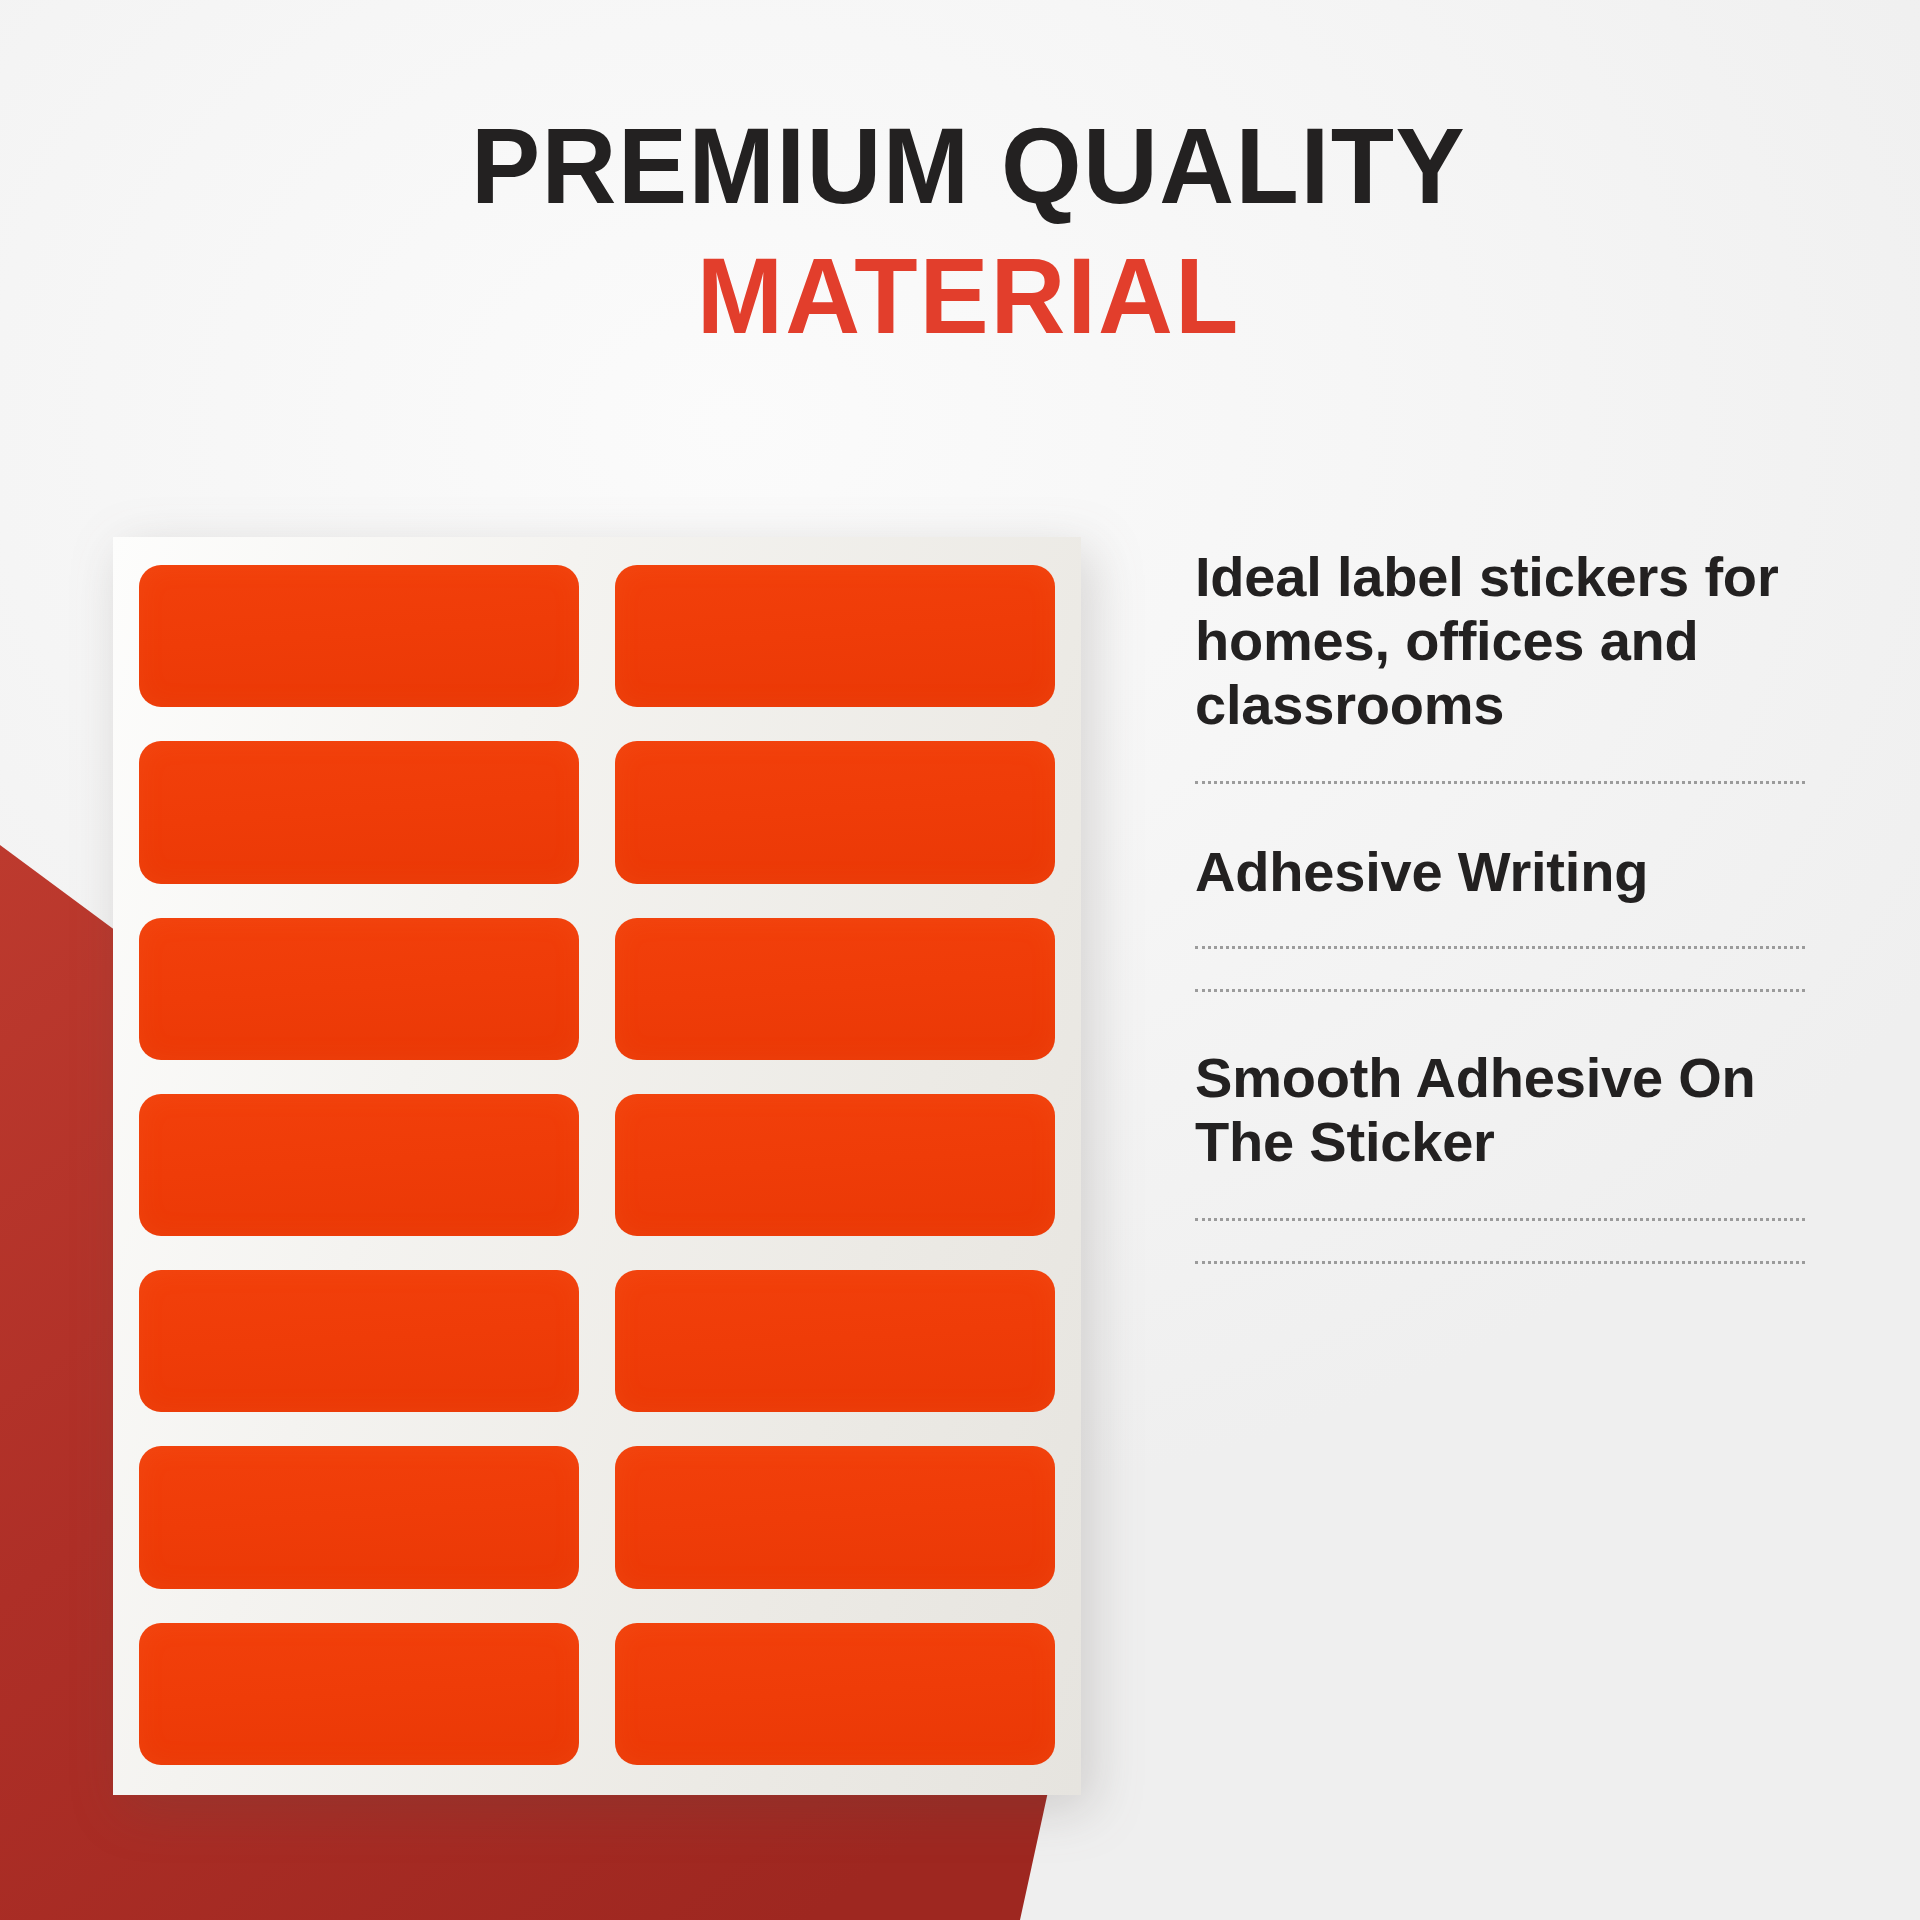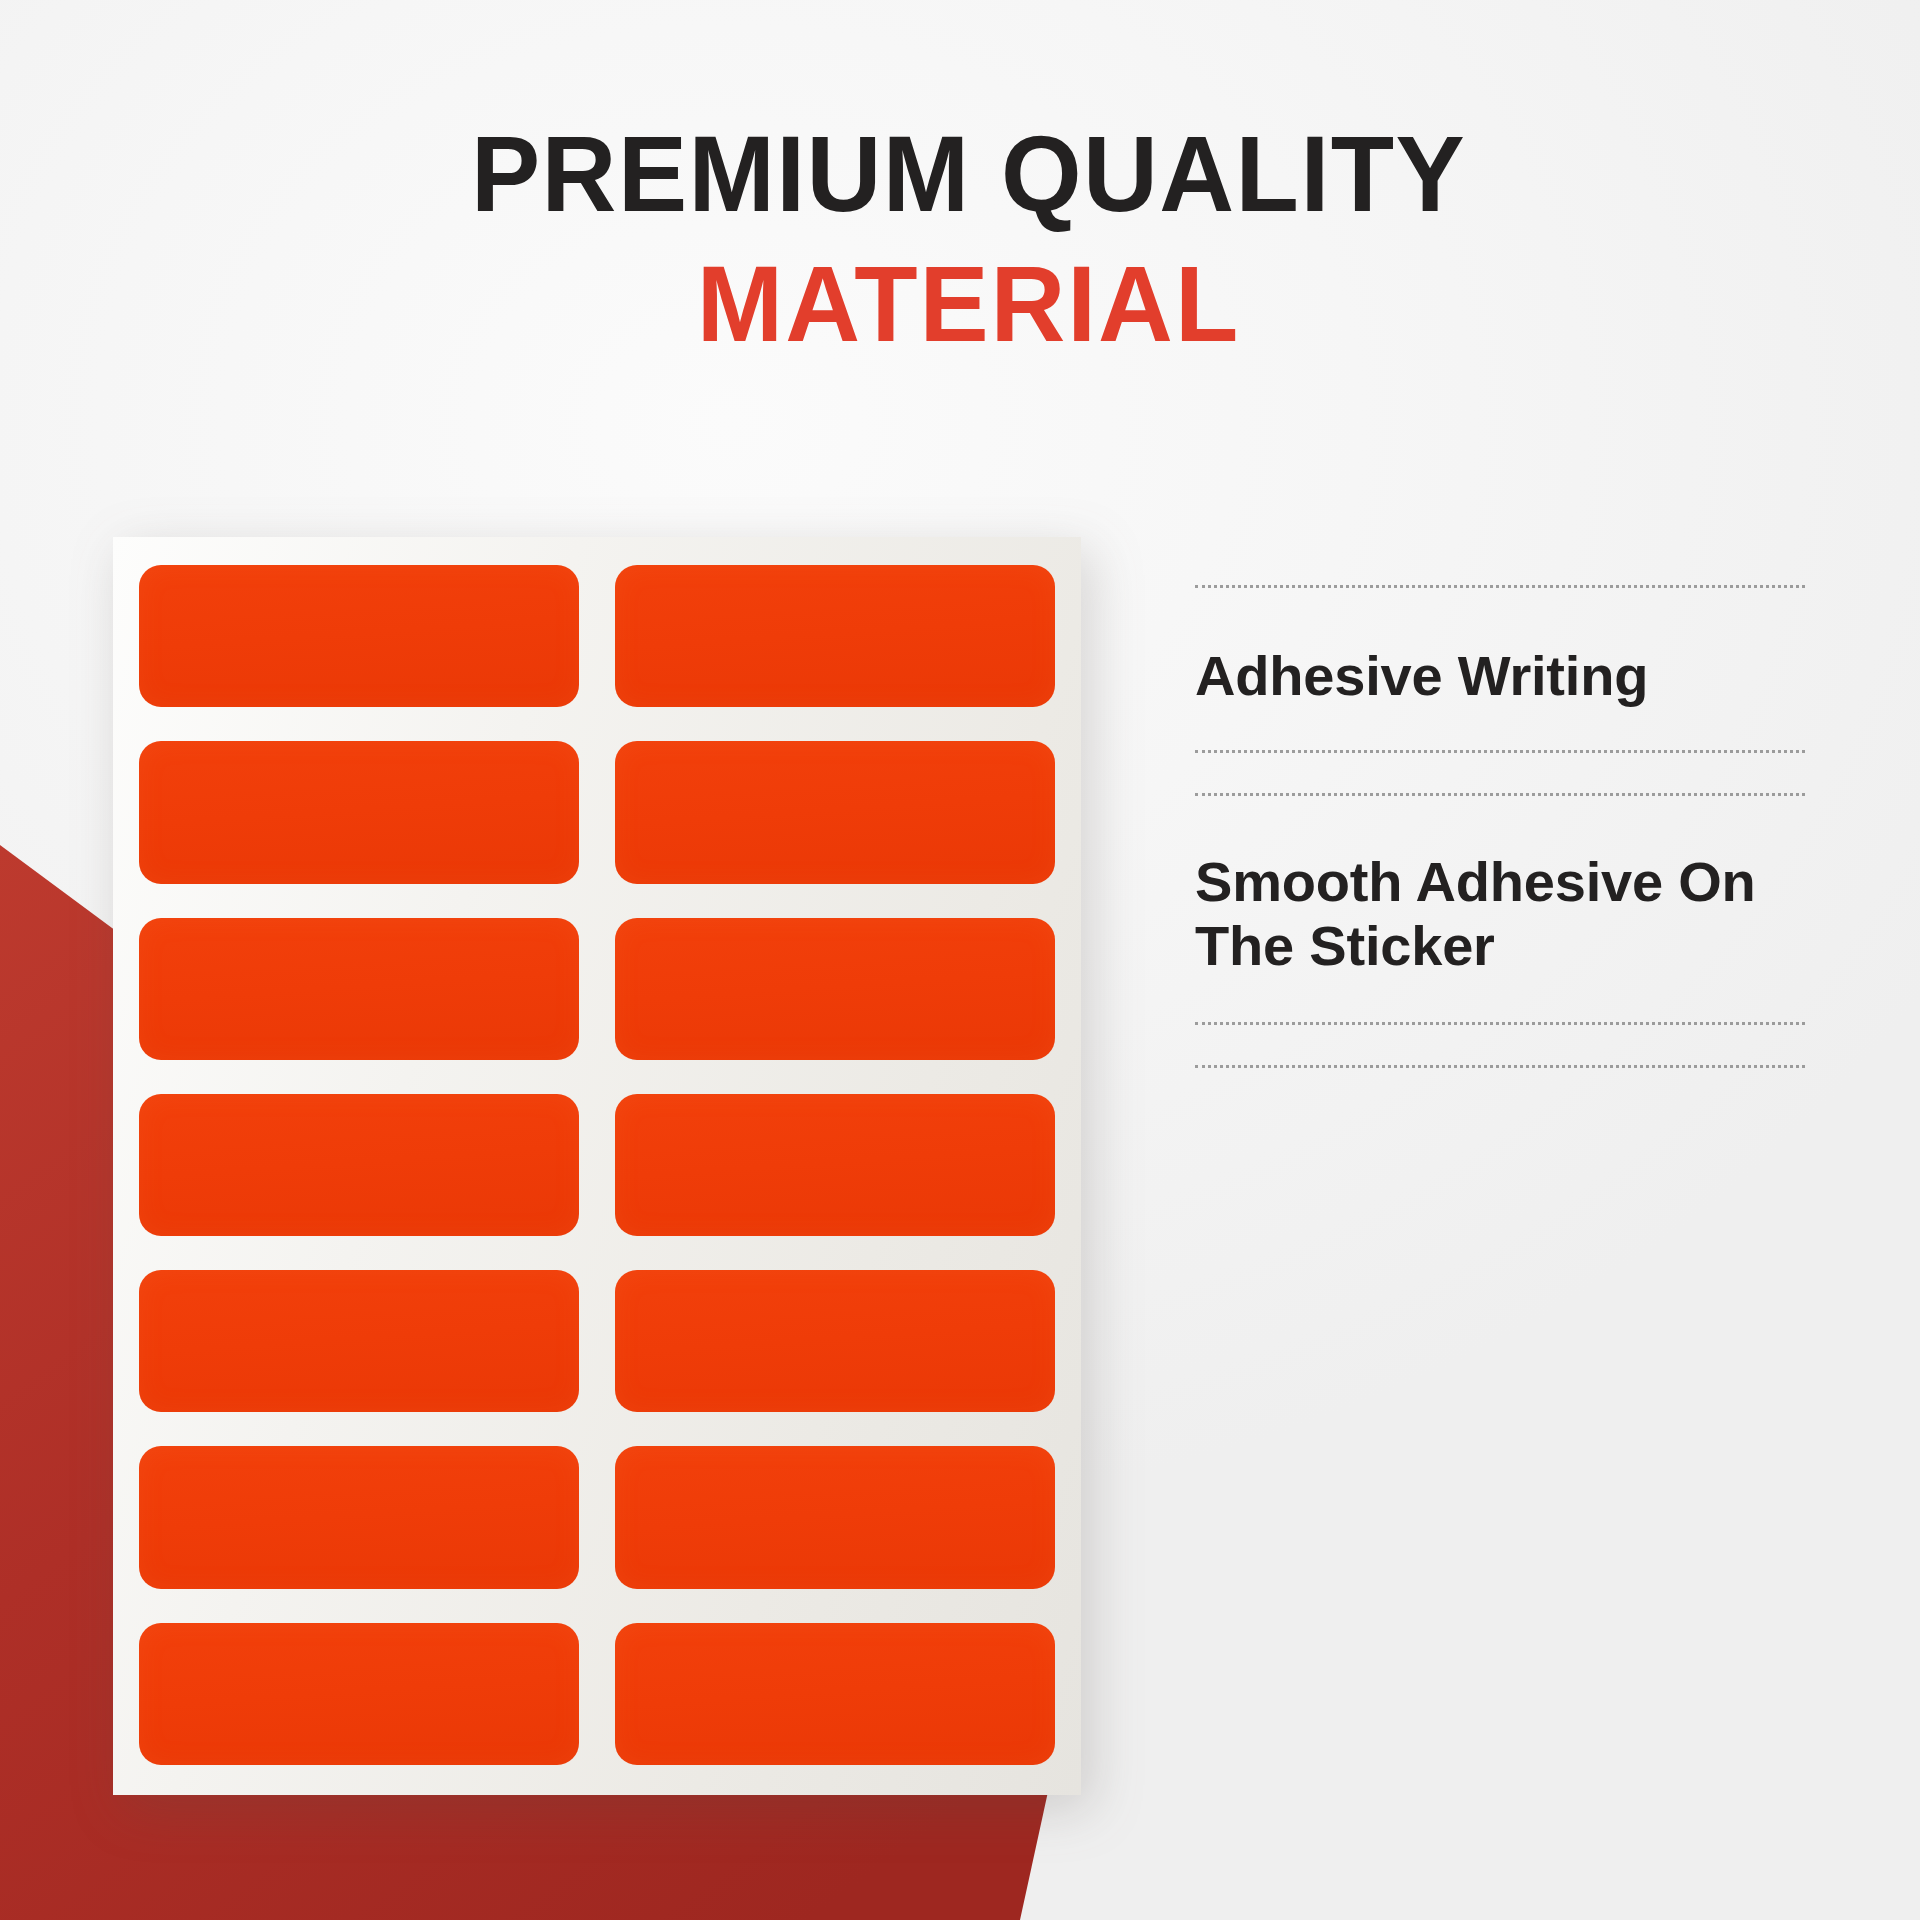--- a/index.html
+++ b/index.html
@@ -22,21 +22,21 @@
   
   .red-wedge {
     position:absolute; left:0; top:0;
     width:1920px; height:1920px;
     pointer-events:none;
   }
 
   
   .headline {
     position:absolute;
-    left:0; top:120px;
+    left:0; top:112px;
     width:1920px;
     text-align:center;
     line-height:1.0;
     padding-left:17px;
   }
   .headline .l1 {
     display:block;
     font-size:108px;
     font-weight:700;
     letter-spacing:1.5px;
@@ -132,20 +132,23 @@
       <div class="label-sticker"></div>
       <div class="label-sticker"></div>
       <div class="label-sticker"></div>
       <div class="label-sticker"></div>
       <div class="label-sticker"></div>
     </div>
   </div>
 
   <div class="features">
 
+    <div class="feature-item" style="height:196px;">
+      <div class="feature-text">Ideal label stickers for homes, offices and classrooms</div>
+    </div>
     <div class="divider" style="margin-top:40px;"></div>
 
     <div class="feature-item" style="height:66px; margin-top:56px;">
       <div class="feature-text">Adhesive Writing</div>
     </div>
     <div class="divider" style="margin-top:40px;"></div>
 
     <div class="divider" style="margin-top:40px;"></div>
 
     <div class="feature-item" style="height:132px; margin-top:54px;">

